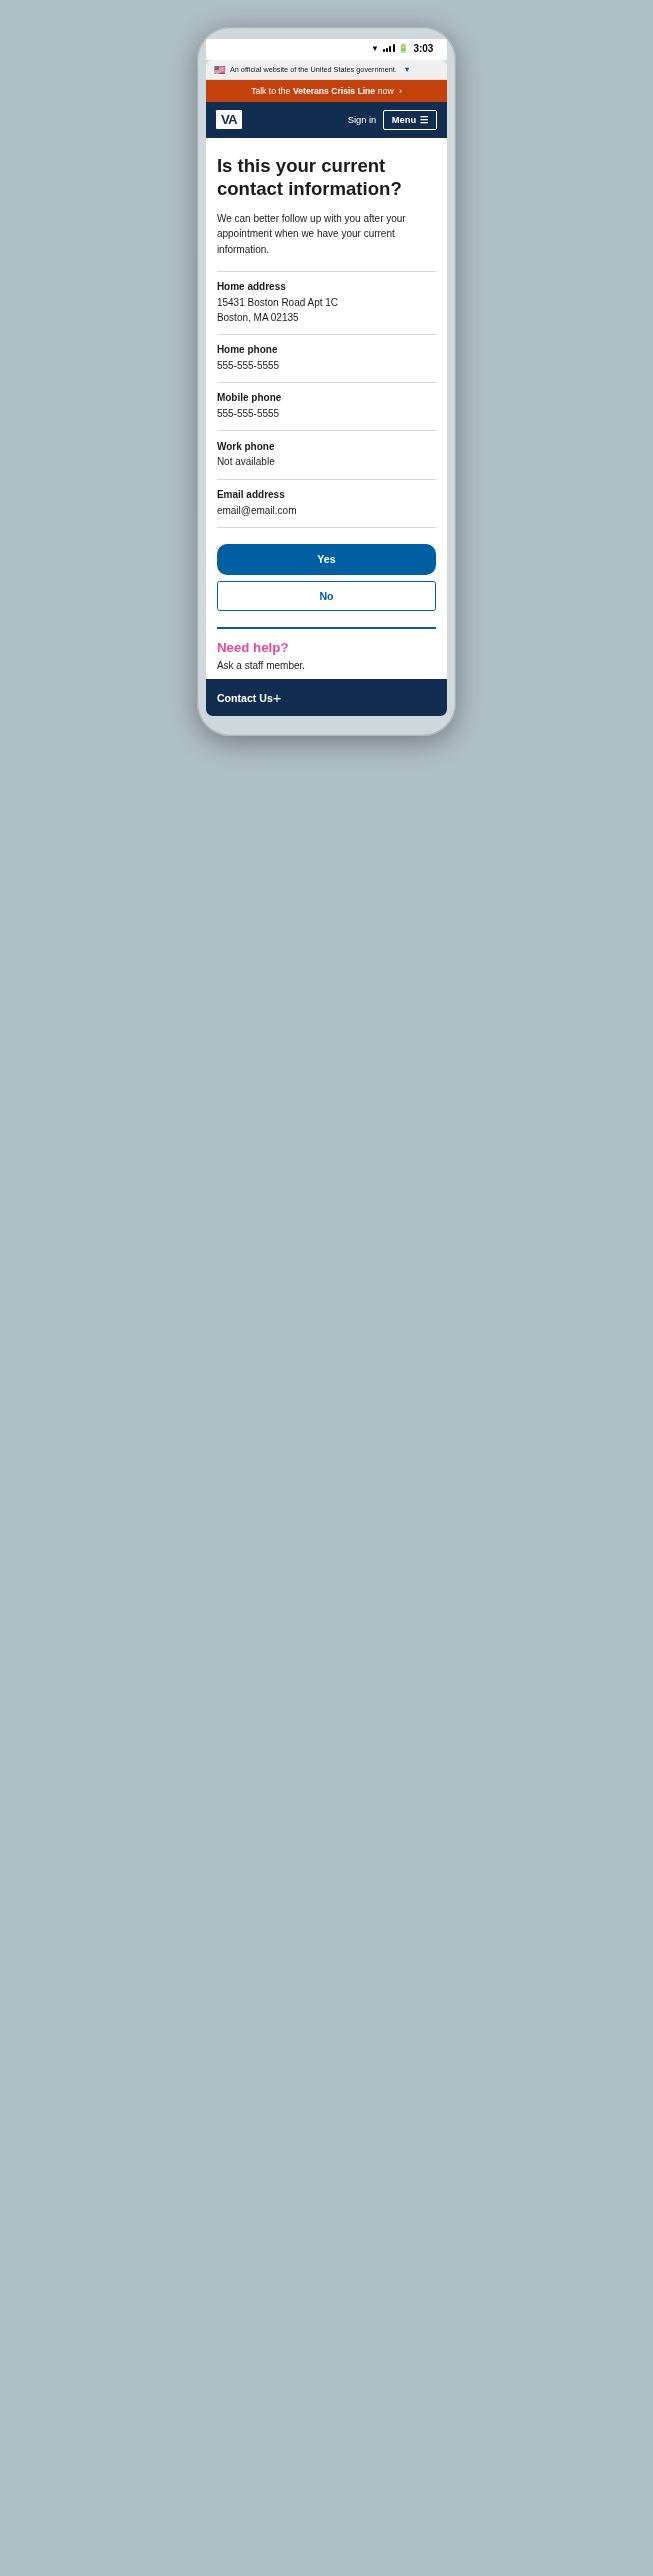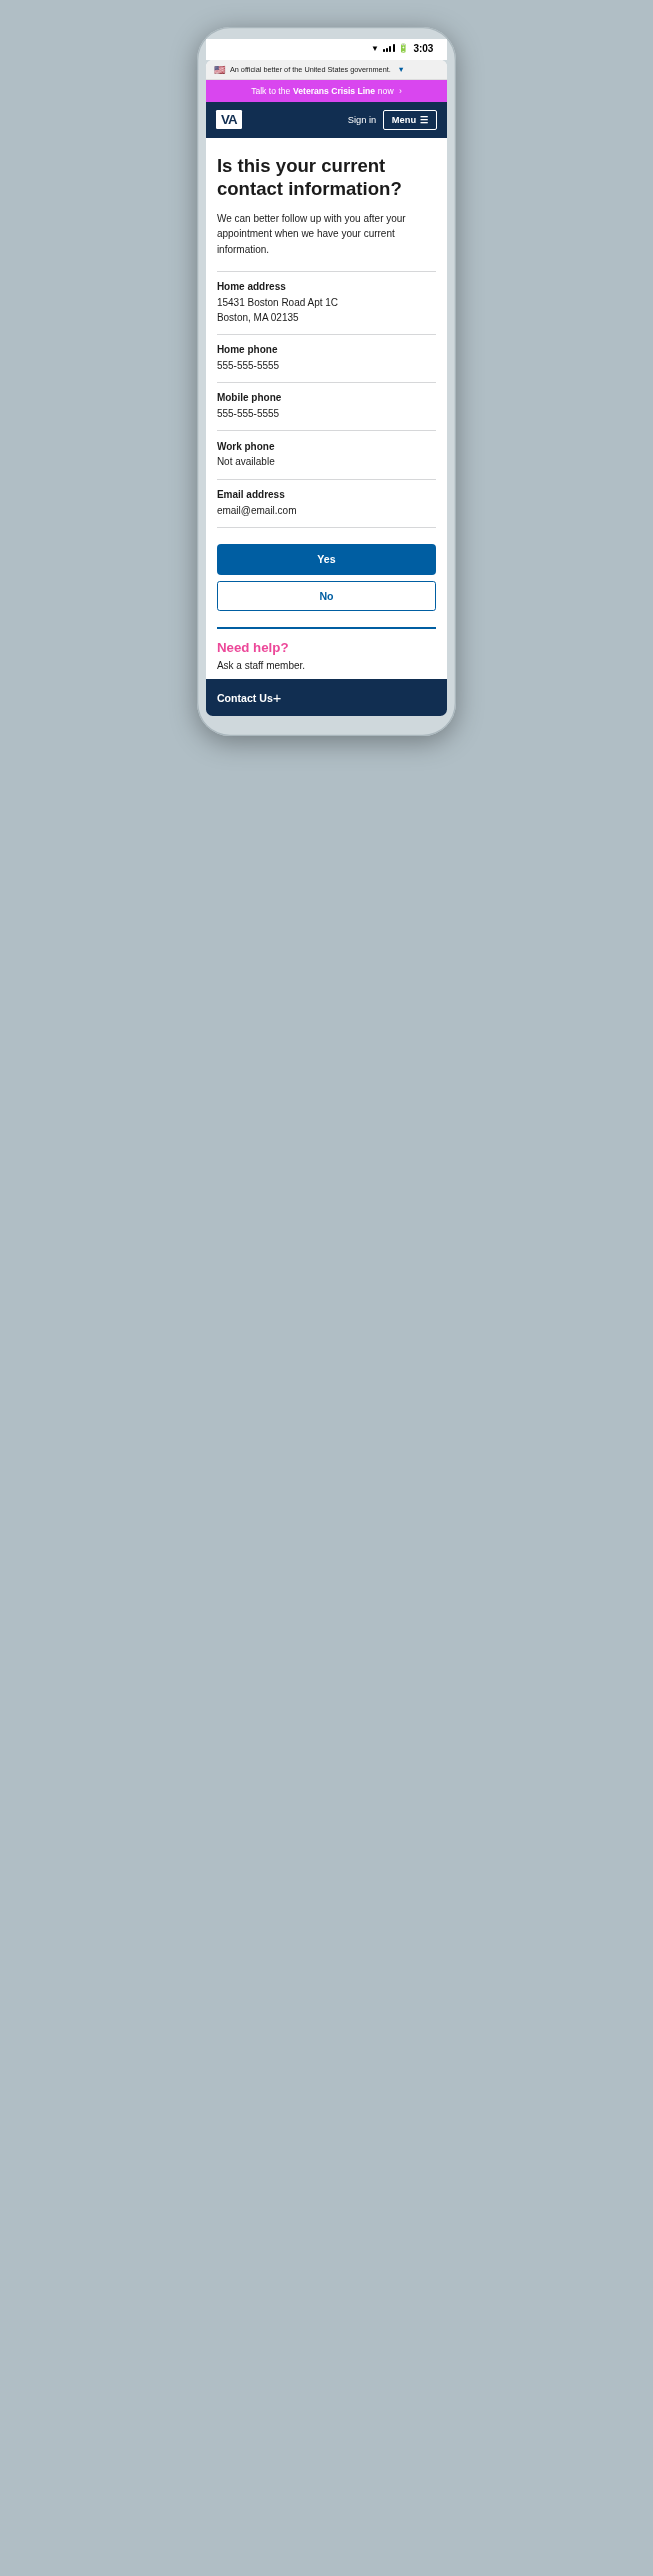--- a/index.html
+++ b/index.html
@@ -81,21 +81,21 @@
     }
 
     .gov-banner-arrow {
       font-size: 7.3px;
       color: #005ea2;
       margin-left: 2.7px;
     }
 
     
     .crisis-banner {
-      background: #d946ef;
+      background: #c2410c;
       padding: 6px 7px;
       display: flex;
       align-items: center;
       justify-content: center;
       gap: 2.7px;
       font-size: 8.6px;
       color: #fff;
     }
 
     .crisis-banner-text {
@@ -209,21 +209,21 @@
       color: #1b1b1b;
       line-height: 1.5;
     }
 
     .btn-yes {
       display: block;
       width: 100%;
       background: #005ea2;
       color: #fff;
       border: none;
-      border-radius: 4px;
+      border-radius: 10px;
       padding: 9.3px;
       font-size: 10.6px;
       font-weight: 700;
       cursor: pointer;
       margin-top: 16px;
       margin-bottom: 6.6px;
       text-align: center;
     }
 
     .btn-no {
@@ -319,21 +319,21 @@
 
       <span class="battery">🔋</span>
       <span class="status-time">3:03</span>
     </div>
   </div>
 
   <div class="phone-screen">
 
     <div class="gov-banner">
       <span class="flag-icon">🇺🇸</span>
-      <span class="gov-banner-text">An official better of the United States government.</span>
+      <span class="gov-banner-text">An official website of the United States government.</span>
       <span class="gov-banner-arrow">▼</span>
     </div>
 
     <div class="crisis-banner">
       <span class="crisis-banner-text">Talk to the </span>
       <span class="crisis-banner-text crisis-banner-bold">Veterans Crisis Line</span>
       <span class="crisis-banner-text"> now</span>
       <span class="crisis-banner-arrow">›</span>
     </div>
 

